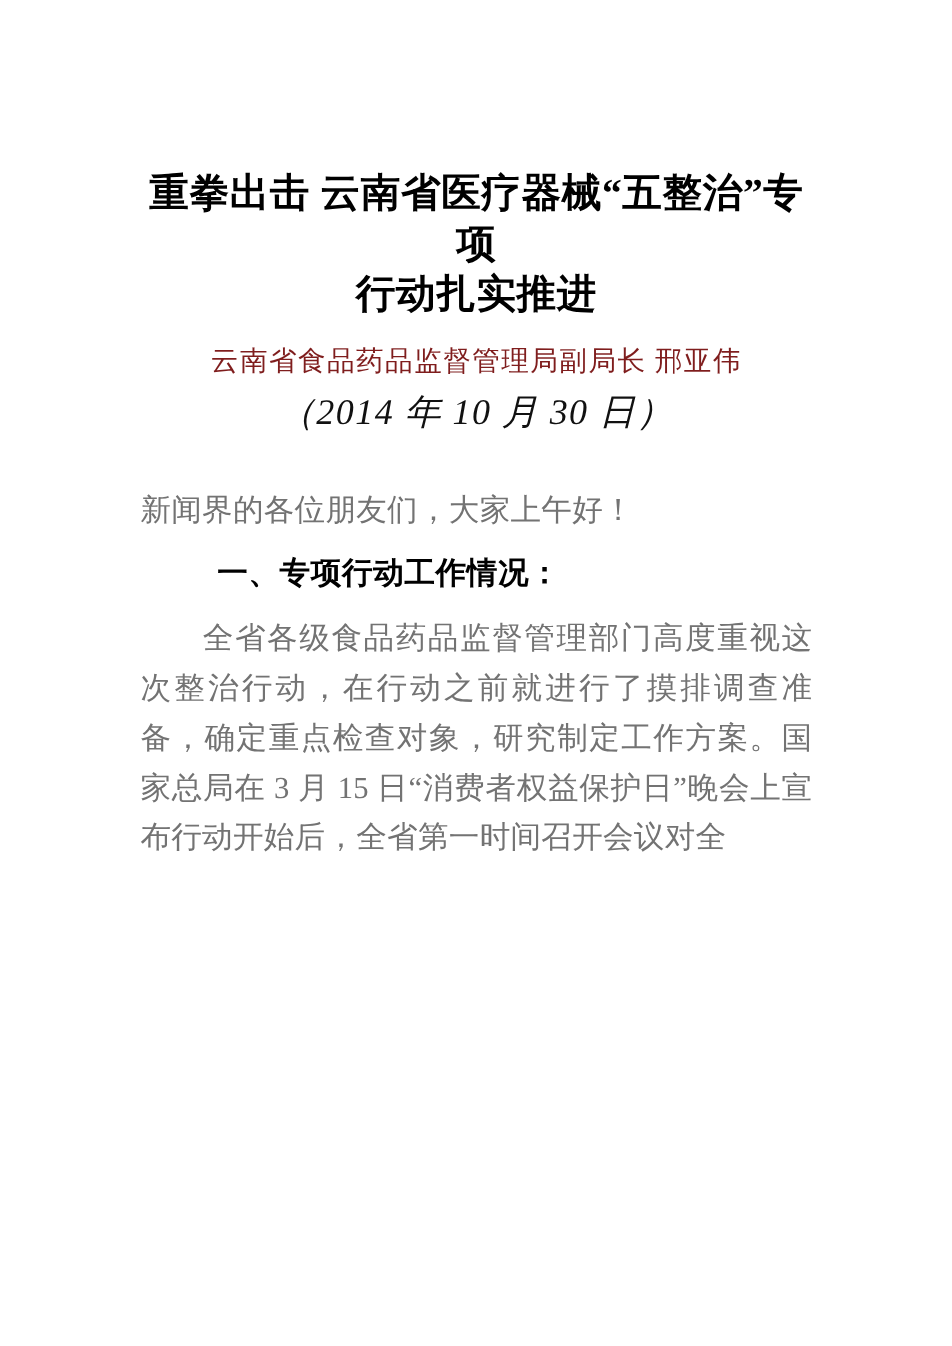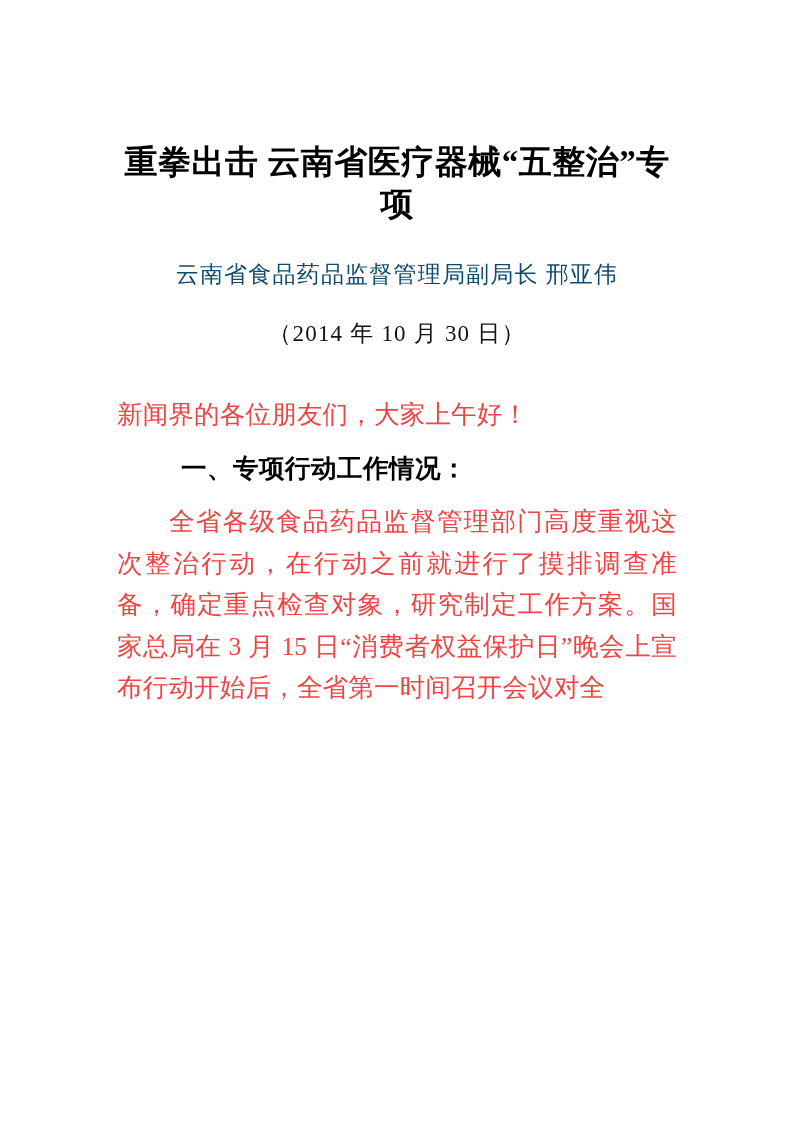--- a/index.html
+++ b/index.html
@@ -37,54 +37,55 @@
     font-size: 33px;
     font-weight: bold;
     line-height: 42px;
     text-align: center;
     letter-spacing: 0.5px;
     color: #000000;
   }
 
   
   .doc-byline {
-    margin: 16px;
+    margin: 0;
     padding-top: 17px;
     font-family: "Liberation Serif", "DejaVu Serif", serif;
     font-size: 23px;
     font-weight: normal;
     line-height: 34px;
     text-align: center;
     letter-spacing: 1.2px;
-    color: #0c4a6e;
+    color: #7f1d1d;
   }
 
   
   .doc-date {
     margin: 0;
     padding-top: 10px;
     font-family: "Liberation Serif", "DejaVu Serif", serif;
-    font-size: 23px;
+    font-size: 30px;
     line-height: 32px;
     text-align: center;
     letter-spacing: 1.2px;
     color: #111111;
+    font-style: italic;
   }
 
   
   .body-block {
     padding-top: 44px;
   }
 
   .para {
     margin: 0;
     font-family: "Liberation Serif", "DejaVu Serif", serif;
     font-size: 25.5px;
     line-height: 41.5px;
-    color: #ef4444;
+    color: #737373;
     text-align: justify;
     text-justify: inter-ideograph;
     letter-spacing: 0.2px;
     word-break: break-all;
   }
 
   .para.indent {
     text-indent: 52px;
   }
 
@@ -105,20 +106,21 @@
   }
 </style>
 </head>
 <body>
 
 <div class="page">
   <div class="content">
 
     <h1 class="doc-title">
       <span>重拳出击 云南省医疗器械“五整治”专项</span><br>
+      <span>行动扎实推进</span>
     </h1>
 
     <div class="doc-byline">云南省食品药品监督管理局副局长 邢亚伟</div>
 
     <div class="doc-date">（2014 年 10 月 30 日）</div>
 
     <div class="body-block">
 
       <p class="para salutation">新闻界的各位朋友们，大家上午好！</p>
 

